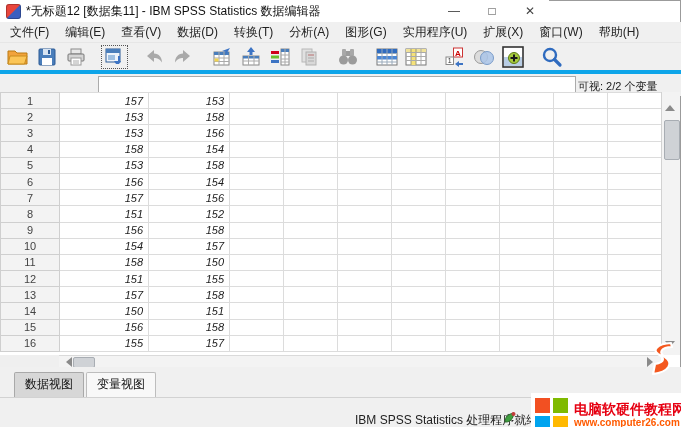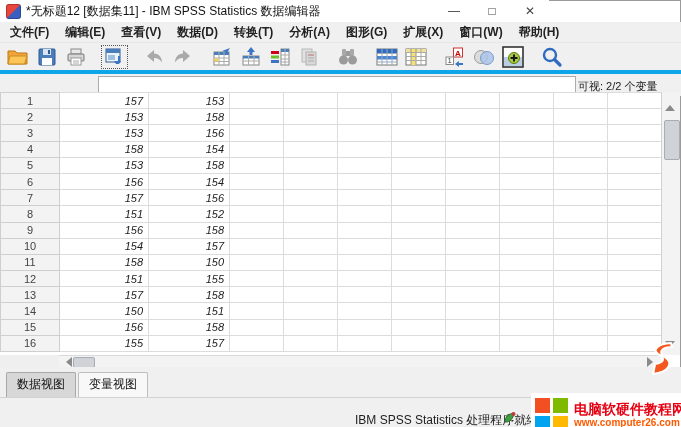--- a/index.html
+++ b/index.html
@@ -14,21 +14,21 @@
   .appicon{width:15px;height:15px;margin:0 5px 0 6px;border-radius:3px;
     background:linear-gradient(135deg,#e8453c 0 48%,#3b5fc0 52% 100%);
     box-shadow:inset 0 0 0 1px rgba(0,0,0,.25);}
   .title-text{flex:1;white-space:nowrap;overflow:hidden;}
   .win-btns{display:flex;height:100%;}
   .win-btn{width:38px;height:100%;display:flex;align-items:center;justify-content:center;
     color:#444;font-size:12px;}
   
   .menubar{position:absolute;left:0;top:22px;width:681px;height:20px;background:#f0f0f0;
     display:flex;align-items:center;font-size:12px;color:#222;padding-left:2px;box-sizing:border-box;}
-  .menu-item{padding:6px 8px;white-space:nowrap;font-weight:bold;}
+  .menu-item{padding:6px 8px;white-space:nowrap;}
   
   .toolbar{position:absolute;left:0;top:42px;width:681px;height:28px;background:#f0f0f0;
     border-top:1px solid #e6e6e6;display:flex;align-items:center;padding-left:3px;box-sizing:border-box;}
   .tbtn{width:29px;height:26px;border:none;background:transparent;display:flex;
     align-items:center;justify-content:center;padding:0;}
   .tbtn.grp{margin-left:10px;}
   .tbtn.focused{outline:1px dotted #555;outline-offset:-2px;}
   
   .editor-row{position:absolute;left:0;top:70px;width:681px;height:22px;background:#f0f0f0;
     border-top:4px solid #0ea5e9;}
@@ -64,21 +64,21 @@
   .hs-left{position:absolute;left:2px;top:1px;}
   .hs-thumb{position:absolute;left:14px;top:1px;width:20px;height:9px;background:#cfd2d6;
     border:1px solid #a8adb3;border-radius:2px;}
   .hs-right{position:absolute;right:3px;top:1px;}
   .hscroll-fill{position:absolute;left:0;top:355px;width:59px;height:12px;background:#efefef;}
   
   .splitter{position:absolute;left:0;top:367px;width:681px;height:6px;background:#f0f0f0;}
   .split-dots{position:absolute;left:333px;top:374px;width:3px;height:3px;background:#3a75c4;
     border-radius:50%;box-shadow:6px 0 0 #3a75c4,12px 0 0 #3a75c4;}
   .tabsbar{position:absolute;left:0;top:373px;width:681px;height:24px;background:#f0f0f0;
-    display:flex;align-items:flex-end;padding-left:6px;box-sizing:border-box;}
+    display:flex;align-items:flex-end;padding-left:14px;box-sizing:border-box;}
   .vtab{font-size:12px;color:#111;padding:3px 10px 4px;border:1px solid #bdbdbd;border-bottom:none;
     border-radius:2px 2px 0 0;margin-right:2px;background:#f8f8f8;}
   .vtab.active{background:#d7d7d7;border-color:#a9a9a9;}
   .statusbar{position:absolute;left:0;top:397px;width:681px;height:30px;background:#f0f0f0;
     border-top:1px solid #d2d2d2;font-size:12px;color:#222;}
   .status-msg{position:absolute;left:355px;top:14px;white-space:nowrap;}
   .status-icon{position:absolute;left:503px;top:13px;}
   .unicode-label{position:absolute;left:543px;top:14px;white-space:nowrap;}
   
   .watermark{position:absolute;left:531px;top:381px;width:150px;height:43px;background:#fff;
@@ -105,20 +105,21 @@
 </div>
 
 <div class="menubar" id="menubar">
     <span class="menu-item">文件(F)</span>
     <span class="menu-item">编辑(E)</span>
     <span class="menu-item">查看(V)</span>
     <span class="menu-item">数据(D)</span>
     <span class="menu-item">转换(T)</span>
     <span class="menu-item">分析(A)</span>
     <span class="menu-item">图形(G)</span>
+    <span class="menu-item">实用程序(U)</span>
     <span class="menu-item">扩展(X)</span>
     <span class="menu-item">窗口(W)</span>
     <span class="menu-item">帮助(H)</span>
   </div>
 
 <div class="toolbar">
   <button class="tbtn">
     <svg width="21" height="18" viewBox="0 0 21 18">
       <path d="M1 3 h7 l2 2 h10 v11 h-19 z" fill="#f2a33c" stroke="#b97a12" stroke-width="1"></path>
       <path d="M3 8 h17 l-2.5 8 h-16.5 z" fill="#fbc557" stroke="#c98c1e" stroke-width="1"></path>

